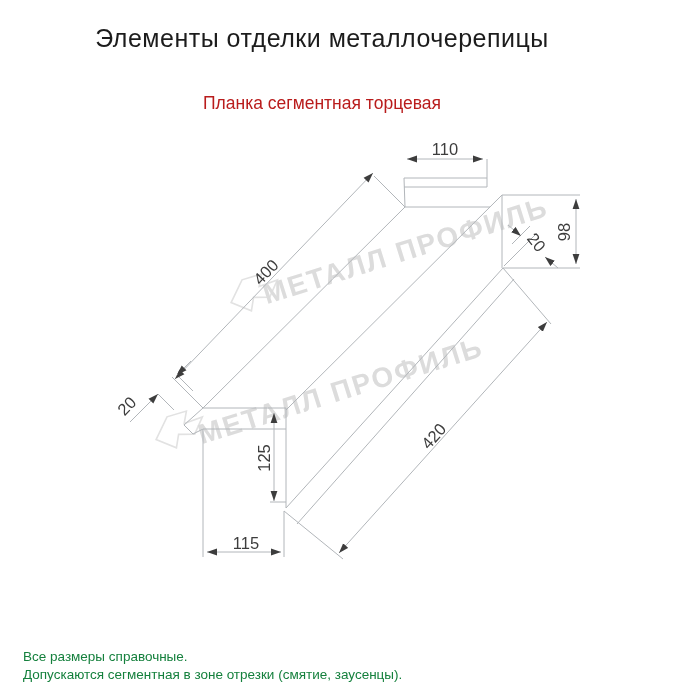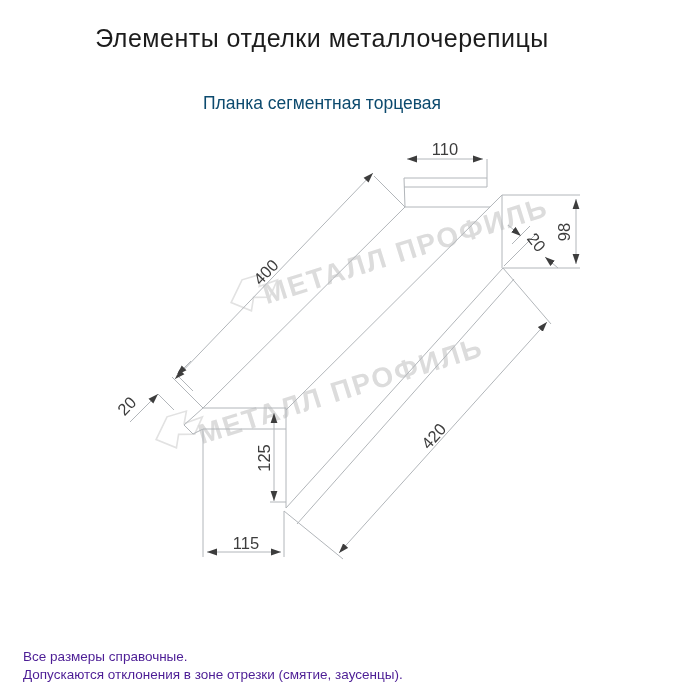--- a/index.html
+++ b/index.html
@@ -1,22 +1,22 @@
 <!DOCTYPE html>
 <html><head>
 <meta charset="utf-8">
 <style>
   html,body{margin:0;padding:0;background:#ffffff;}
   #stage{position:relative;width:644px;height:700px;background:#ffffff;overflow:hidden;
          font-family:"Liberation Sans", sans-serif;}
   .title{position:absolute;left:0;top:24px;width:100%;text-align:center;
          font-size:25px;color:#1c1c1c;letter-spacing:0.5px;}
   .subtitle{position:absolute;left:0;top:93px;width:100%;text-align:center;
-         font-size:17.5px;color:#0c4a6e;line-height:21px;}
-  .footer{position:absolute;left:23px;top:648px;font-size:13.5px;color:#4c1d95;line-height:18px;}
+         font-size:17.5px;color:#b91c1c;line-height:21px;}
+  .footer{position:absolute;left:23px;top:648px;font-size:13.5px;color:#15803d;line-height:18px;}
   svg{position:absolute;left:0;top:0;}
   .edge{stroke:#b2b6ba;stroke-width:1;fill:none;}
   .dimline{stroke:#b2b6ba;stroke-width:1;fill:none;}
   .dimtext{fill:#3d3d3d;font-size:16.5px;font-family:"Liberation Sans",sans-serif;}
   .wm{fill:#dcdcdc;font-size:28px;font-weight:700;letter-spacing:2px;
       font-family:"Liberation Sans",sans-serif;}
   .logo{fill:none;stroke:#e2e2e2;stroke-width:1.6;}
   .logo-faint{fill:none;stroke:#f0f0f0;stroke-width:1.6;}
 </style>
 </head>
@@ -114,16 +114,16 @@
       <text class="dimtext" x="270" y="276" text-anchor="middle" transform="rotate(-46 270 276)">400</text>
       <text class="dimtext" x="438" y="440" text-anchor="middle" transform="rotate(-48 438 440)">420</text>
       <text class="dimtext" x="131" y="410" text-anchor="middle" transform="rotate(-46 131 410)">20</text>
       <text class="dimtext" x="270" y="458" text-anchor="middle" transform="rotate(-90 270 458)">125</text>
       <text class="dimtext" x="246" y="549" text-anchor="middle">115</text>
     </g>
   </svg>
 
   <div class="footer">
     <div>Все размеры справочные.</div>
-    <div>Допускаются отклонения в зоне отрезки (смятие, заусенцы).</div>
+    <div>Допускаются сегментная в зоне отрезки (смятие, заусенцы).</div>
   </div>
 
 </div>
 
 </body></html>

